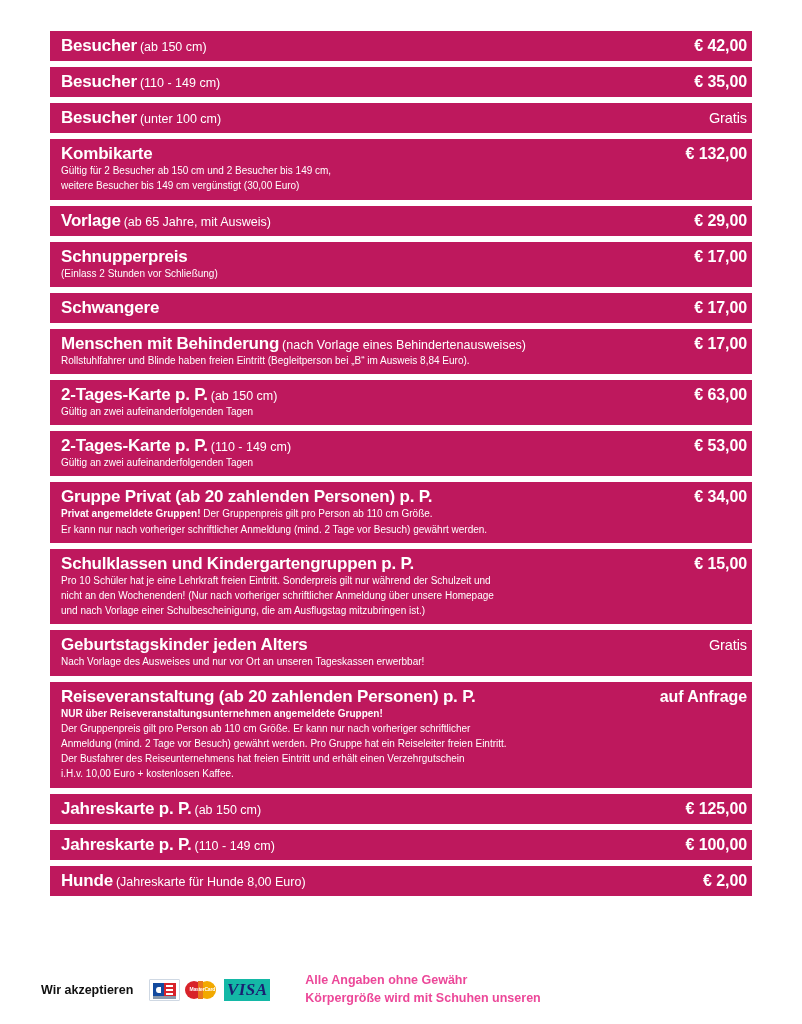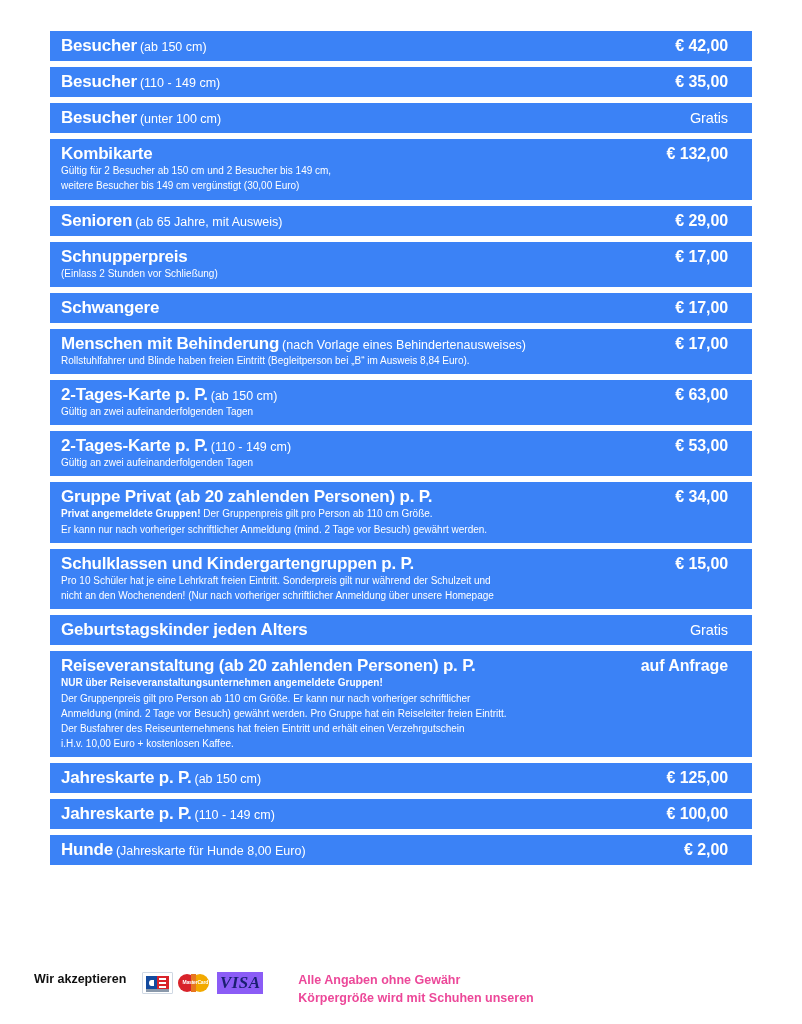--- a/index.html
+++ b/index.html
@@ -18,23 +18,23 @@
   }
 
   #price-list {
     position: absolute;
     left: 50px;
     top: 31px;
     width: 702px;
   }
 
   .price-row {
-    background: #3b82f6;
+    background: #be185d;
     margin-bottom: 6px;
-    padding: 5px 24px 6px 11px;
+    padding: 5px 5px 6px 11px;
     box-sizing: border-box;
     position: relative;
     display: block;
   }
 
   .row-head {
     display: flex;
     align-items: baseline;
     justify-content: space-between;
     gap: 10px;
@@ -83,25 +83,25 @@
     letter-spacing: 0px;
   }
 
   .detail b {
     font-weight: bold;
   }
 
   
   #footer {
     position: absolute;
-    left: 34px;
+    left: 41px;
     top: 972px;
     width: 702px;
     display: flex;
-    align-items: flex-start;
+    align-items: center;
     color: #111111;
   }
 
   #accept-label {
     font-size: 12.5px;
     font-weight: bold;
     color: #111111;
     white-space: nowrap;
   }
 
@@ -203,21 +203,21 @@
     color: #ffffff;
     letter-spacing: -0.2px;
     z-index: 3;
     font-family: "Liberation Sans", sans-serif;
   }
 
   
   .visa-card {
     width: 46px;
     height: 22px;
-    background: #8b5cf6;
+    background: #14b8a6;
     display: flex;
     align-items: center;
     justify-content: center;
   }
   .visa-text {
     font-family: "Liberation Serif", serif;
     font-style: italic;
     font-weight: bold;
     font-size: 17px;
     color: #1a1f71;
@@ -258,21 +258,21 @@
     <div class="price-row">
       <div class="row-head">
         <div class="head-left"><span class="title">Kombikarte</span></div>
         <div class="price">€ 132,00</div>
       </div>
       <div class="detail">Gültig für 2 Besucher ab 150 cm und 2 Besucher bis 149 cm,</div>
       <div class="detail">weitere Besucher bis 149 cm vergünstigt (30,00 Euro)</div>
     </div>
     <div class="price-row">
       <div class="row-head">
-        <div class="head-left"><span class="title">Senioren</span><span class="qualifier">(ab 65 Jahre, mit Ausweis)</span></div>
+        <div class="head-left"><span class="title">Vorlage</span><span class="qualifier">(ab 65 Jahre, mit Ausweis)</span></div>
         <div class="price">€ 29,00</div>
       </div>
     </div>
     <div class="price-row">
       <div class="row-head">
         <div class="head-left"><span class="title">Schnupperpreis</span></div>
         <div class="price">€ 17,00</div>
       </div>
       <div class="detail">(Einlass 2 Stunden vor Schließung)</div>
     </div>
@@ -311,26 +311,28 @@
       <div class="detail"><b>Privat angemeldete Gruppen!</b> Der Gruppenpreis gilt pro Person ab 110 cm Größe.</div>
       <div class="detail">Er kann nur nach vorheriger schriftlicher Anmeldung (mind. 2 Tage vor Besuch) gewährt werden.</div>
     </div>
     <div class="price-row">
       <div class="row-head">
         <div class="head-left"><span class="title">Schulklassen und Kindergartengruppen p. P.</span></div>
         <div class="price">€ 15,00</div>
       </div>
       <div class="detail">Pro 10 Schüler hat je eine Lehrkraft freien Eintritt. Sonderpreis gilt nur während der Schulzeit und</div>
       <div class="detail">nicht an den Wochenenden! (Nur nach vorheriger schriftlicher Anmeldung über unsere Homepage</div>
+      <div class="detail">und nach Vorlage einer Schulbescheinigung, die am Ausflugstag mitzubringen ist.)</div>
     </div>
     <div class="price-row">
       <div class="row-head">
         <div class="head-left"><span class="title">Geburtstagskinder jeden Alters</span></div>
         <div class="price light">Gratis</div>
       </div>
+      <div class="detail">Nach Vorlage des Ausweises und nur vor Ort an unseren Tageskassen erwerbbar!</div>
     </div>
     <div class="price-row">
       <div class="row-head">
         <div class="head-left"><span class="title">Reiseveranstaltung (ab 20 zahlenden Personen) p. P.</span></div>
         <div class="price">auf Anfrage</div>
       </div>
       <div class="detail"><b>NUR über Reiseveranstaltungsunternehmen angemeldete Gruppen!</b></div>
       <div class="detail">Der Gruppenpreis gilt pro Person ab 110 cm Größe. Er kann nur nach vorheriger schriftlicher</div>
       <div class="detail">Anmeldung (mind. 2 Tage vor Besuch) gewährt werden. Pro Gruppe hat ein Reiseleiter freien Eintritt.</div>
       <div class="detail">Der Busfahrer des Reiseunternehmens hat freien Eintritt und erhält einen Verzehrgutschein</div>

